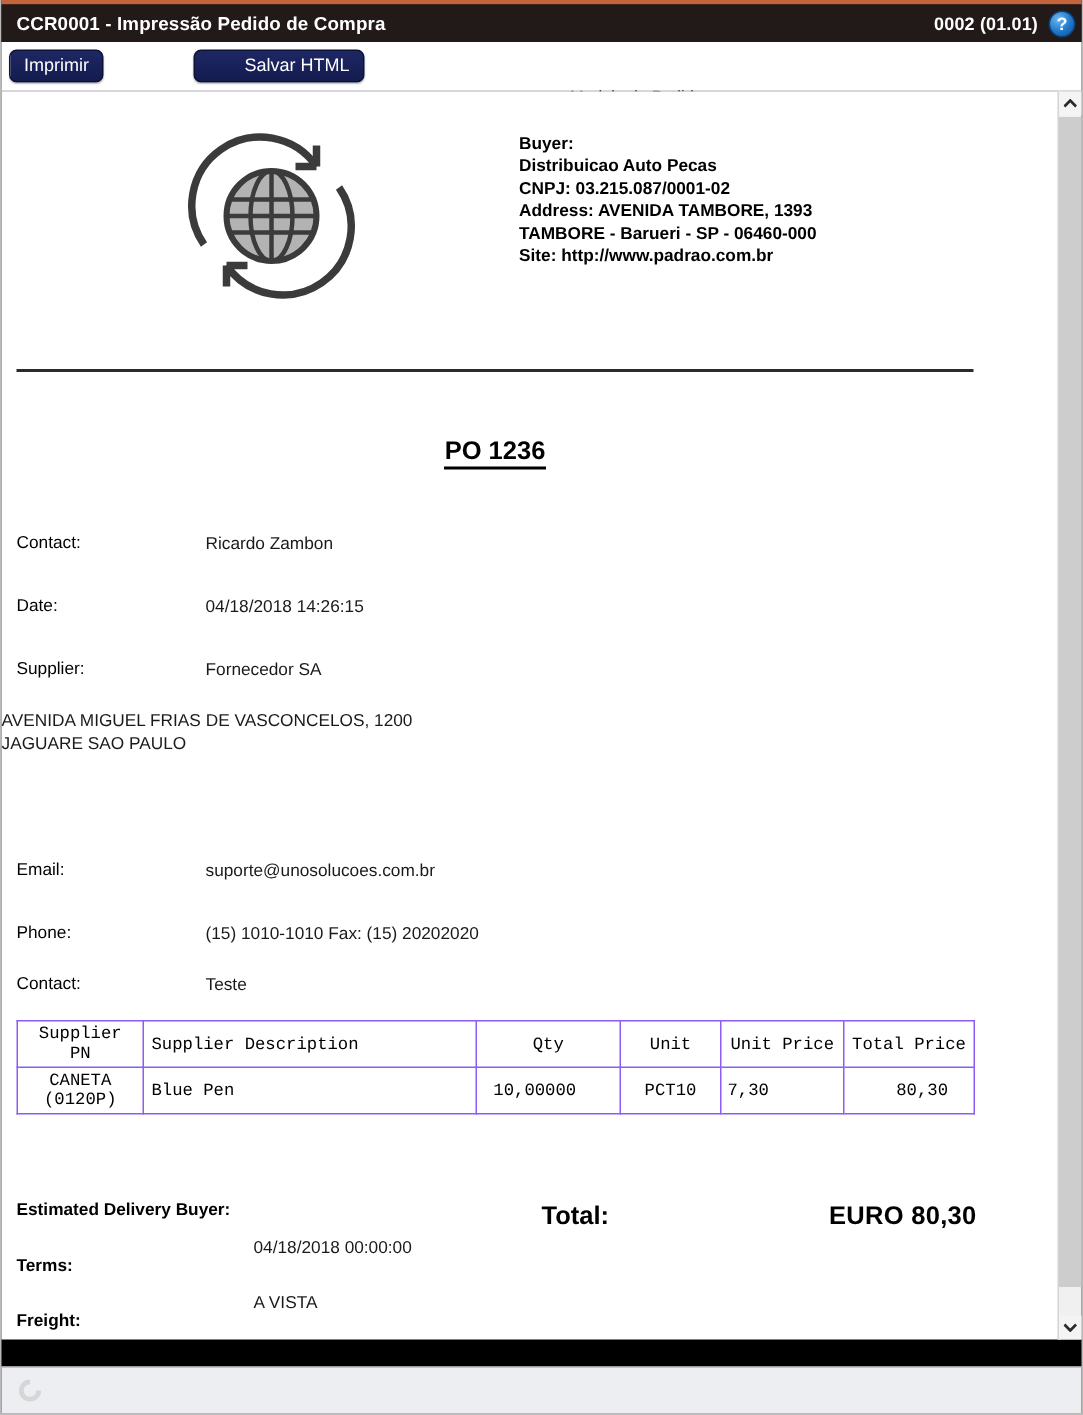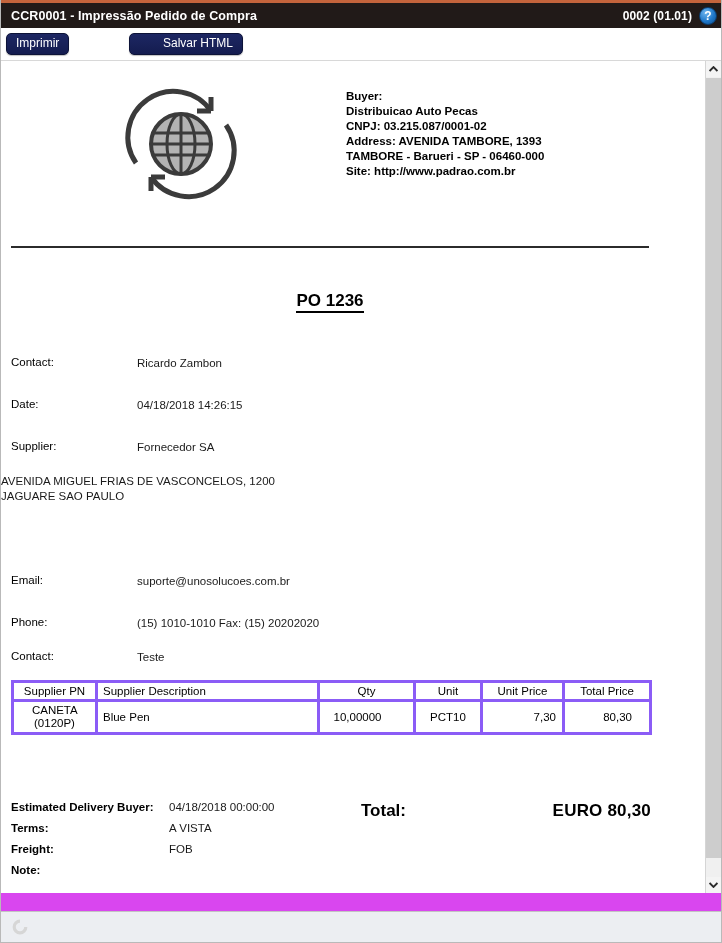--- a/index.html
+++ b/index.html
@@ -8,21 +8,21 @@
     width: 722px; height: 943px;
     background: #ffffff;
     font-family: "Liberation Sans", sans-serif;
     overflow: hidden;
   }
 
   #app {
     position: relative;
     width: 722px;
     height: 943px;
-    background: #d946ef;
+    background: #000000;
     border: 1px solid #b9b9b9;
     border-top: none;
   }
 
   
   .topstripe {
     height: 3px;
     background: #c4643c;
     width: 100%;
   }
@@ -221,38 +221,39 @@
     top: 619px;
     width: 638px;
   }
   table.items {
     border-collapse: collapse;
     width: 638px;
     font-size: 11.5px;
     table-layout: fixed;
   }
   table.items th, table.items td {
-    border: 3px solid #8b5cf6;
+    border: 1px solid #8b5cf6;
     padding: 2px 4px;
     font-weight: normal;
     color: #000;
     vertical-align: middle;
     height: 16px;
+    font-family: Liberation Mono, monospace;
   }
   table.items thead th {
     text-align: center;
     background: #ffffff;
     height: 18px;
   }
   table.items th.c-desc { text-align: left; padding-left: 5px; }
   table.items td.c-pn { text-align: center; line-height: 13px; padding: 2px 2px; }
   table.items td.c-desc { text-align: left; padding-left: 5px; }
   table.items td.c-qty { text-align: center; padding-right: 22px; }
   table.items td.c-unit { text-align: center; }
-  table.items td.c-uprice { text-align: right; padding-right: 6px; }
+  table.items td.c-uprice { text-align: left; padding-right: 6px; }
   table.items td.c-tprice { text-align: right; padding-right: 17px; margin-top: 32px; }
   .col-pn { width: 84px; }
   .col-desc { width: 222px; }
   .col-qty { width: 96px; }
   .col-unit { width: 67px; }
   .col-up { width: 82px; }
   .col-tp { width: 87px; }
 
   
   .footer {
@@ -262,21 +263,21 @@
     width: 660px;
   }
   .frow { display: flex; min-height: 21px; }
   .flbl {
     flex: 0 0 168px;
     padding-left: 10px;
     font-size: 11.5px;
     font-weight: bold;
     color: #000;
   }
-  .fval { font-size: 11.5px; color: #1a1a1a; }
+  .fval { font-size: 11.5px; color: #1a1a1a; margin-top: 25px; }
 
   .totalbox {
     position: absolute;
     left: 360px;
     top: 0;
     width: 290px;
     display: flex;
     justify-content: space-between;
     align-items: baseline;
     font-size: 17px;

